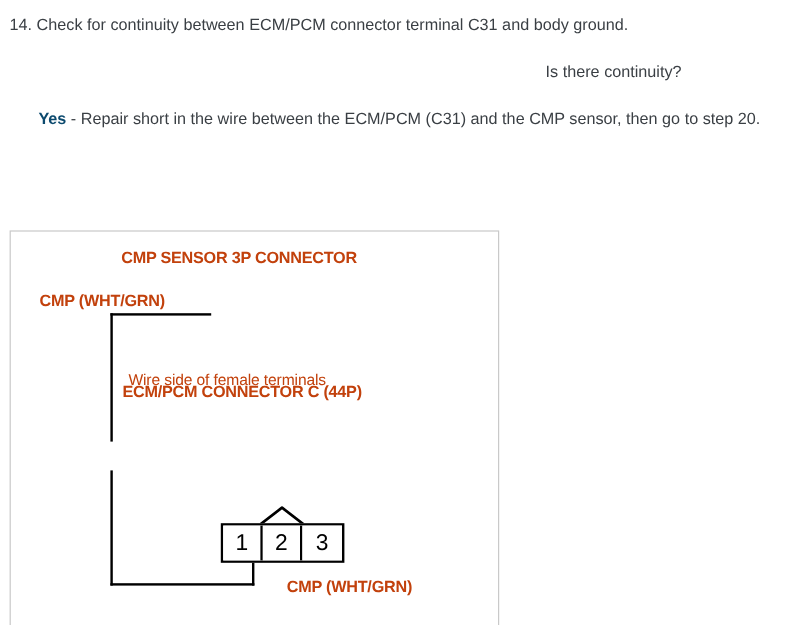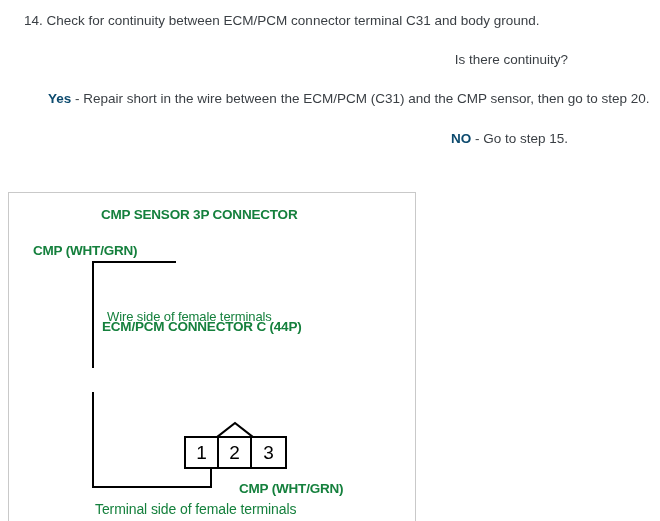--- a/index.html
+++ b/index.html
@@ -19,21 +19,21 @@
     height: 521px;
     background: #ffffff;
   }
 
   
   .proc {
     position: absolute;
     left: 0;
     top: 0;
     width: 576px;
-    padding: 12px 8px 0 24px;
+    padding: 12px 8px 0 8px;
   }
   .proc-step {
     font-size: 13.5px;
     color: #3a3f44;
     line-height: 1.35;
     margin: 0 0 21px 14px;
     text-indent: -14px;
     white-space: nowrap;
   }
   .proc-sub {
@@ -60,21 +60,21 @@
   .fig-inner {
     position: absolute;
     left: 0; top: 0;
     width: 406px;
     height: 338px;
   }
 
   
   .lbl {
     position: absolute;
-    color: #15803d;
+    color: #c2410c;
     white-space: nowrap;
   }
   .lbl-bold {
     font-weight: bold;
     font-size: 13.5px;
     letter-spacing: -0.2px;
   }
   .lbl-reg {
     font-size: 13px;
     letter-spacing: -0.1px;
@@ -118,32 +118,30 @@
 </style>
 </head>
 <body>
 
 <div id="page">
 
   <div class="proc">
     <div class="proc-step">14. Check for continuity between ECM/PCM connector terminal C31 and body ground.</div>
     <div class="proc-sub">Is there continuity?</div>
     <div class="proc-sub"><b>Yes</b><span> - Repair short in the wire between the ECM/PCM (C31) and the CMP sensor, then go to step 20.</span></div>
-    <div class="proc-sub"><b>NO</b><span> - Go to step 15.</span></div>
   </div>
 
   <div class="figure">
     <div class="fig-inner">
 
       <div class="lbl lbl-bold" style="left:92px; top:14px;">CMP SENSOR 3P CONNECTOR</div>
       <div class="lbl lbl-bold" style="left:24px; top:50px;">CMP (WHT/GRN)</div>
       <div class="lbl lbl-reg" style="left:98px; top:116px;">Wire side of female terminals</div>
       <div class="lbl lbl-bold" style="left:93px; top:126px;">ECM/PCM CONNECTOR C (44P)</div>
       <div class="lbl lbl-bold" style="left:230px; top:288px;">CMP (WHT/GRN)</div>
-      <div class="lbl lbl-reg" style="left:86px; top:308px; font-size:14px;">Terminal side of female terminals</div>
 
       <div class="wire wire-h" style="left:83px; top:68px; width:84px;"></div>
       <div class="wire wire-v" style="left:83px; top:68px; height:107px;"></div>
 
       <div class="wire wire-v" style="left:83px; top:199px; height:96px;"></div>
       <div class="wire wire-h" style="left:83px; top:293px; width:120px;"></div>
       <div class="wire wire-v" style="left:201px; top:271px; height:24px;"></div>
 
       <svg class="conn3-peak" viewBox="0 0 38 16">
         <polyline points="1,16 19,2 37,16" fill="#fff" stroke="#000" stroke-width="2.2" stroke-linejoin="round"></polyline>

